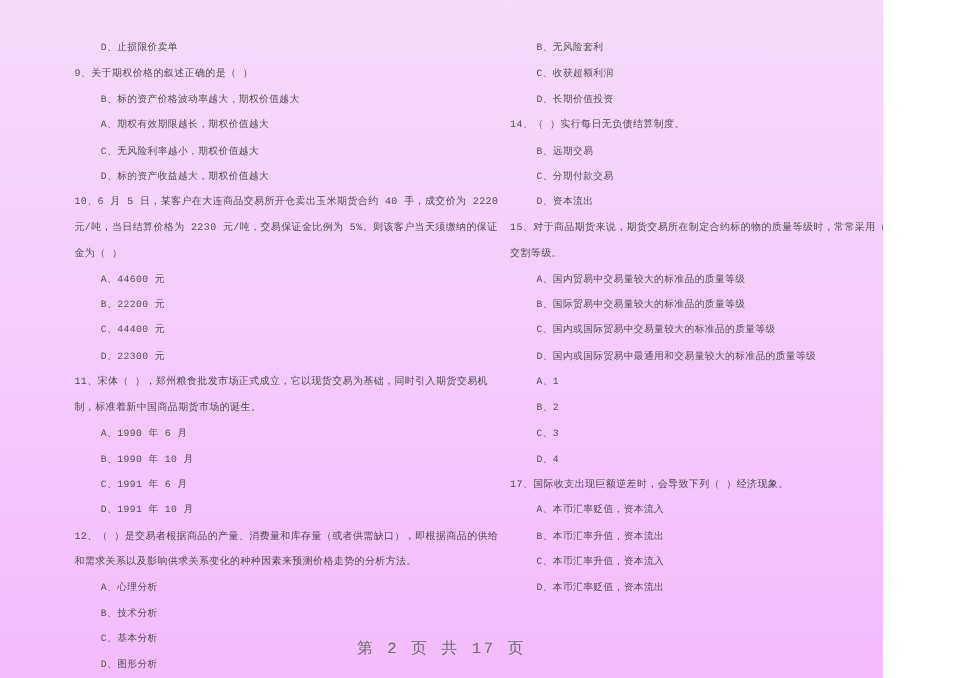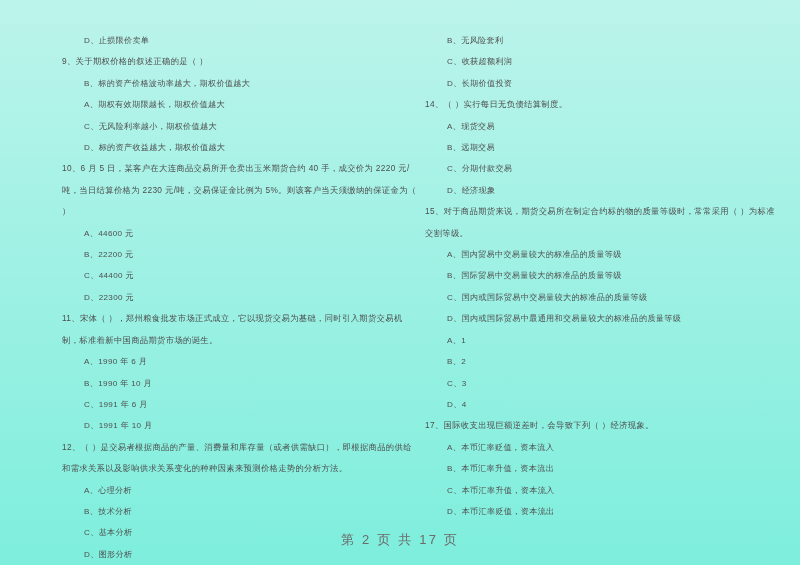--- a/index.html
+++ b/index.html
@@ -2,25 +2,25 @@
 <html lang="zh"><head>
 <meta charset="utf-8">
 <style>
   html, body {
     margin: 0;
     padding: 0;
     background: #ffffff;
   }
   .page {
     position: relative;
-    width: 800px;
+    width: 736px;
     height: 565px;
-    background: #5eead4;
+    background: #f0abfc;
     overflow: hidden;
-    font-family: Liberation Sans, sans-serif;
+    font-family: Liberation Mono, monospace;
     color: #4a4a4a;
   }
   
   .page::before {
     content: "";
     position: absolute;
     inset: 0;
     background: linear-gradient(180deg, rgba(250,250,250,0.6), rgba(255,255,255,0.2));
     pointer-events: none;
     z-index: 0;
@@ -91,24 +91,23 @@
       <div class="opt">A、心理分析</div>
       <div class="opt">B、技术分析</div>
       <div class="opt">C、基本分析</div>
       <div class="opt">D、图形分析</div>
     </div>
   <div class="col col-right">
       <div class="opt">B、无风险套利</div>
       <div class="opt">C、收获超额利润</div>
       <div class="opt">D、长期价值投资</div>
       <div class="q-stem">14、（        ）实行每日无负债结算制度。</div>
-      <div class="opt">A、现货交易</div>
       <div class="opt">B、远期交易</div>
       <div class="opt">C、分期付款交易</div>
-      <div class="opt">D、经济现象</div>
+      <div class="opt">D、资本流出</div>
       <div class="q-stem wrap">15、对于商品期货来说，期货交易所在制定合约标的物的质量等级时，常常采用（        ）为标准交割等级。</div>
       <div class="opt">A、国内贸易中交易量较大的标准品的质量等级</div>
       <div class="opt">B、国际贸易中交易量较大的标准品的质量等级</div>
       <div class="opt">C、国内或国际贸易中交易量较大的标准品的质量等级</div>
       <div class="opt">D、国内或国际贸易中最通用和交易量较大的标准品的质量等级</div>
       <div class="opt">A、1</div>
       <div class="opt">B、2</div>
       <div class="opt">C、3</div>
       <div class="opt">D、4</div>
       <div class="q-stem">17、国际收支出现巨额逆差时，会导致下列（        ）经济现象。</div>

